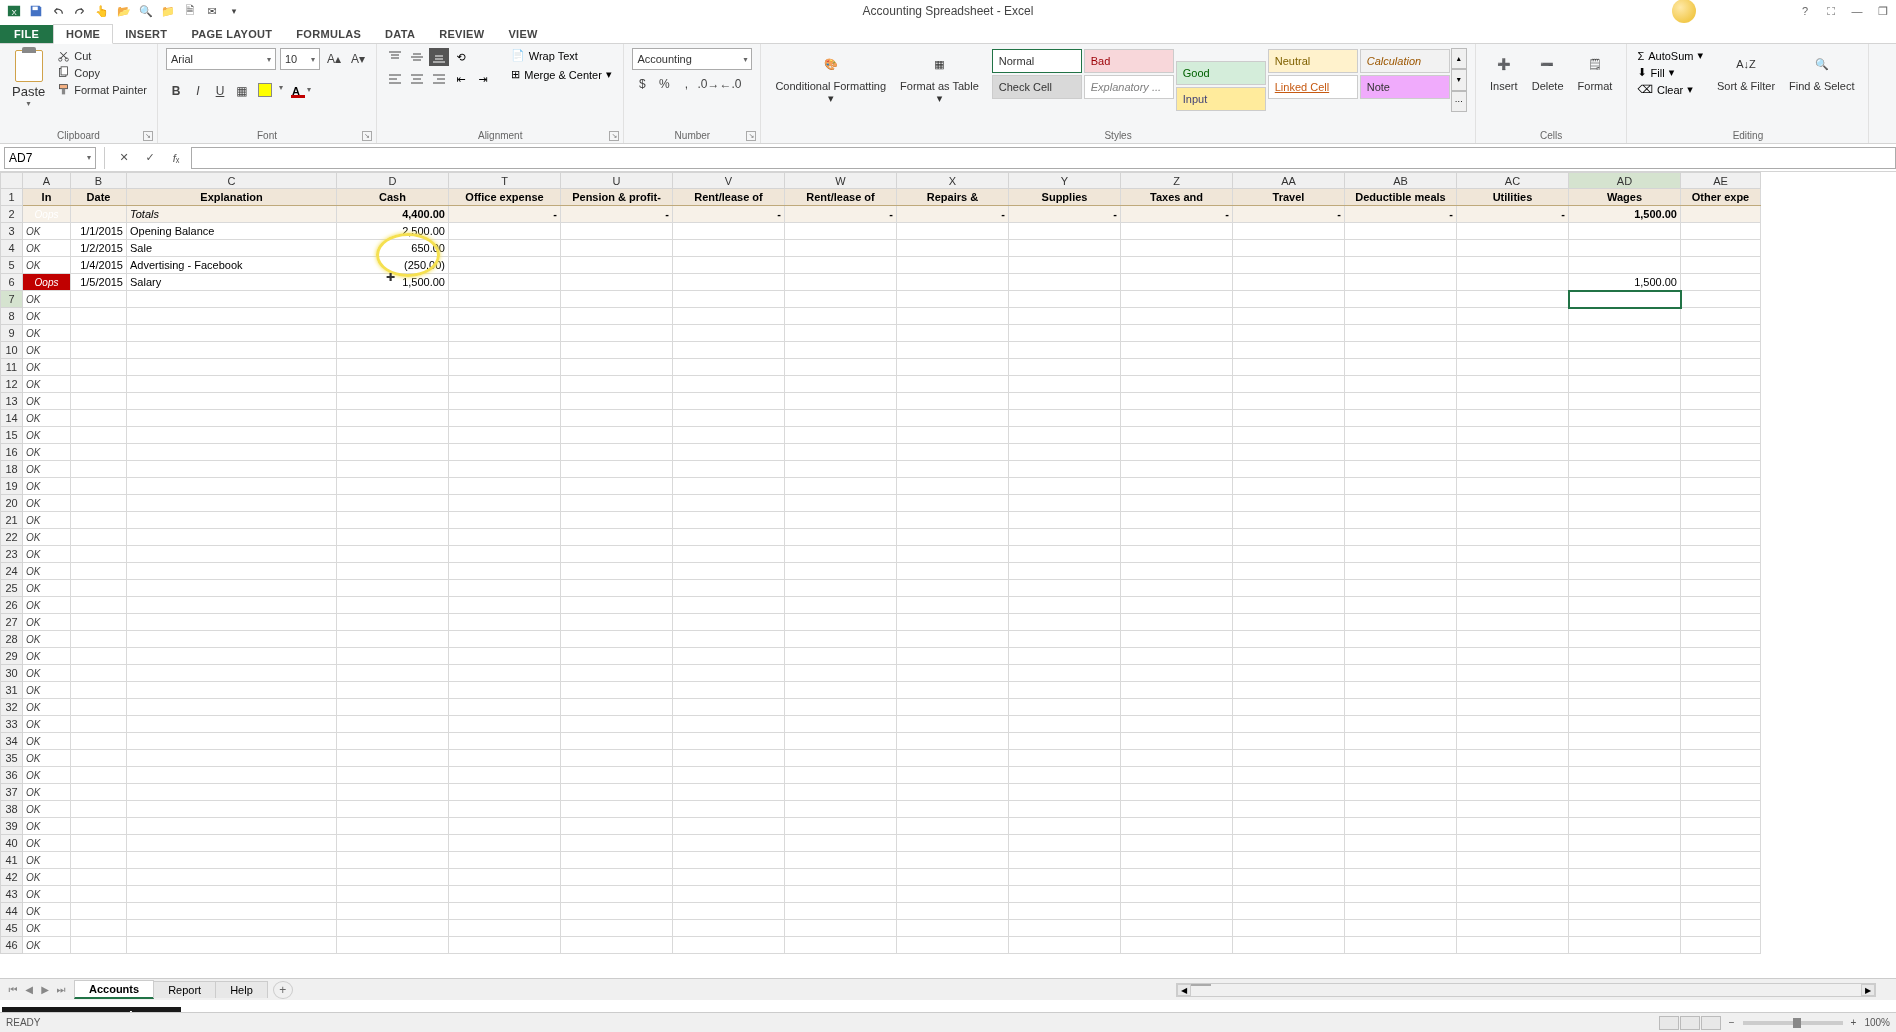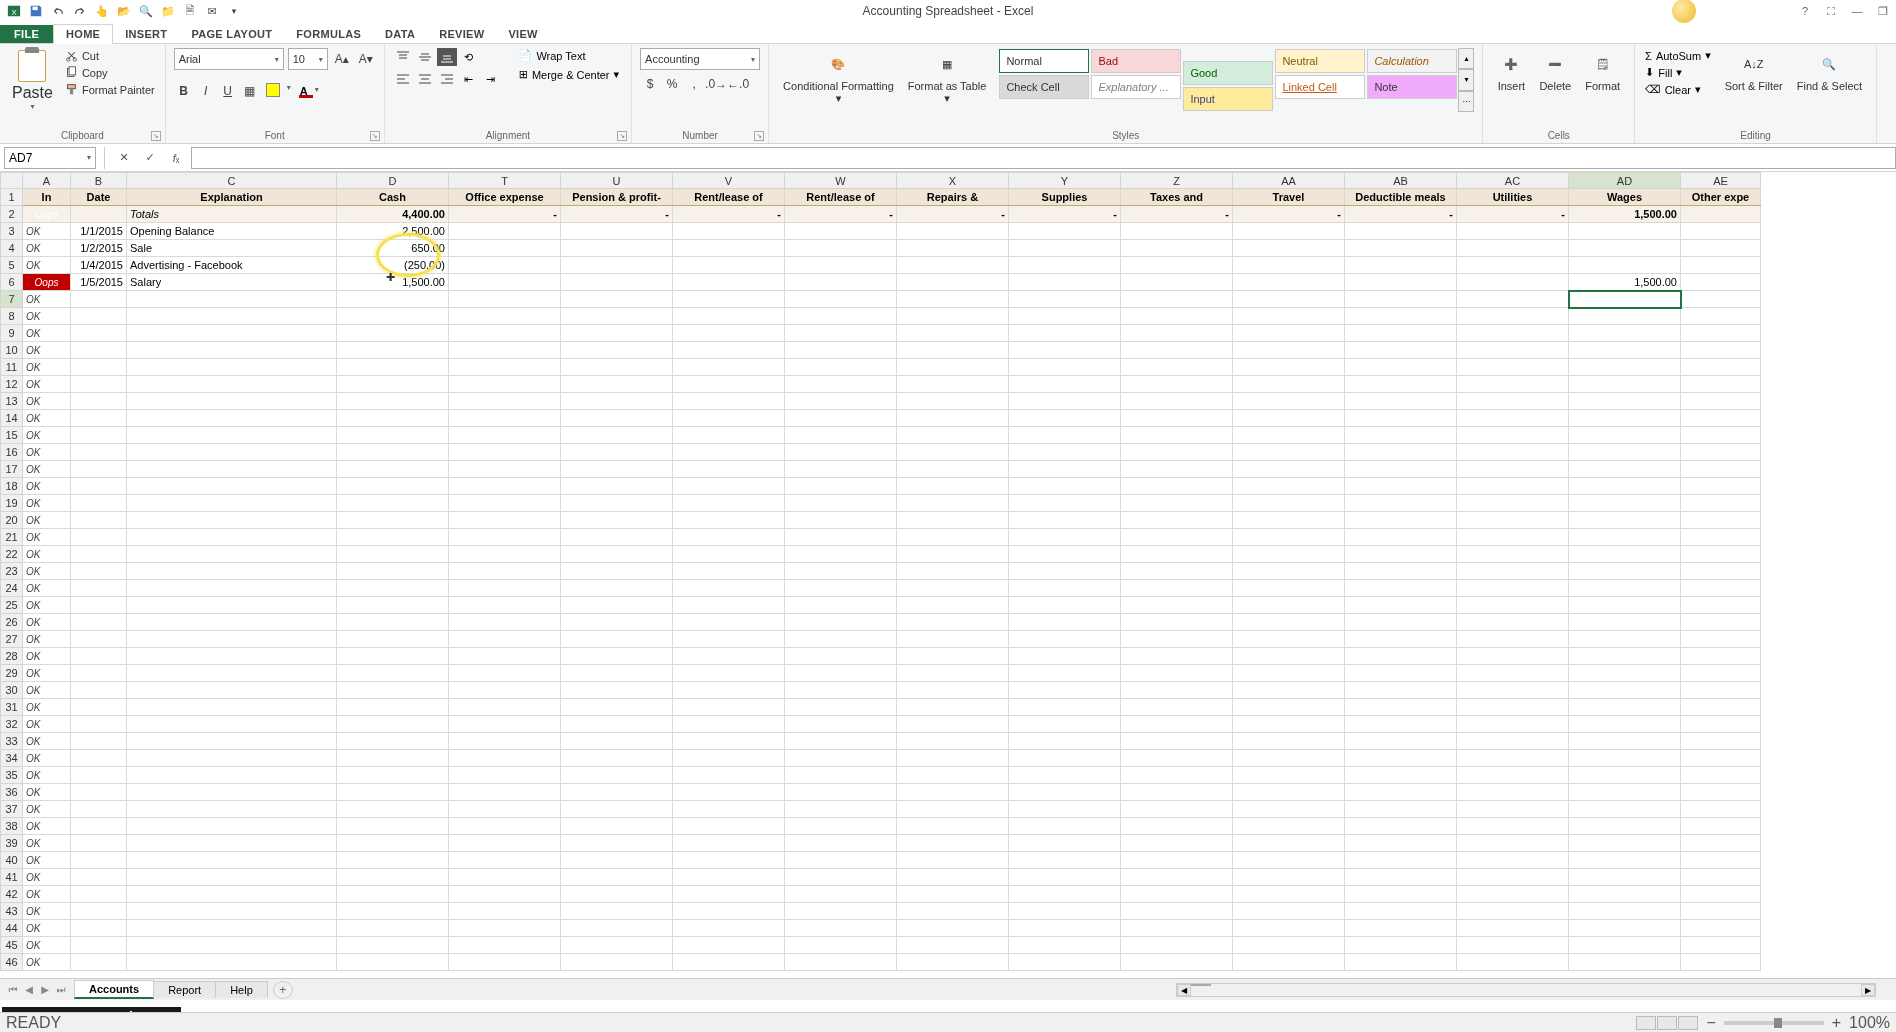--- a/index.html
+++ b/index.html
@@ -25,21 +25,21 @@
 .ribbon { height: 100px; background: #f5f6f7; border-bottom: 1px solid #d4d4d4; display: flex; }
 .rgroup { border-right: 1px solid #e1e1e1; padding: 4px 8px 2px; display: flex; flex-direction: column; justify-content: space-between; }
 .rgroup-label { text-align: center; font-size: 10px; color: #666; margin-top: 2px; position: relative; }
 .rgroup-label .launcher { position: absolute; right: -4px; bottom: 0; width: 10px; height: 10px; border: 1px solid #aaa; font-size: 7px; display: flex; align-items: center; justify-content: center; color: #777; }
 .rgroup-body { display: flex; align-items: flex-start; gap: 6px; flex: 1; }
 
 
 .paste-big { display: flex; flex-direction: column; align-items: center; cursor: pointer; padding: 2px 4px; }
 .paste-big .paste-icon { width: 28px; height: 32px; background: #fff; border: 1px solid #d0a24a; border-radius: 2px; position: relative; }
 .paste-big .paste-icon::before { content: ""; position: absolute; top: -4px; left: 6px; width: 14px; height: 6px; background: #888; border-radius: 2px 2px 0 0; }
-.paste-big .lbl { font-size: 16px; color: #333; margin-top: 2px; }
+.paste-big .lbl { font-size: 13px; color: #333; margin-top: 2px; }
 .paste-big .arrow { font-size: 8px; color: #666; }
 .clip-list { display: flex; flex-direction: column; gap: 2px; }
 .clip-item { display: flex; align-items: center; gap: 4px; font-size: 11px; color: #333; cursor: pointer; padding: 1px 2px; }
 .clip-item svg { width: 13px; height: 13px; }
 
 
 .font-row1 { display: flex; gap: 4px; align-items: center; }
 .combo { height: 22px; border: 1px solid #ababab; background: #fff; display: flex; align-items: center; padding: 0 4px; font-size: 11px; color: #333; cursor: pointer; }
 .combo .dd { margin-left: auto; font-size: 8px; color: #666; padding-left: 4px; }
 .font-name { width: 110px; }
@@ -131,21 +131,21 @@
 .st-tab.active { background: #fff; font-weight: bold; border-bottom: 2px solid #217346; }
 .st-add { width: 20px; height: 18px; border: 1px solid #ccc; border-radius: 50%; margin-left: 6px; display:flex;align-items:center;justify-content:center; cursor:pointer; font-size:12px; color:#666;}
 .hscroll-stub { position:absolute; right: 20px; width: 700px; height: 14px; top: 4px; background:#f0f0f0; border:1px solid #ccc; display:flex;}
 .hscroll-stub .thumb { width: 20px; background:#c8c8c8; border:1px solid #aaa;}
 .hscroll-stub .arrow { width:14px; background:#e8e8e8; border:1px solid #ccc; display:flex;align-items:center;justify-content:center;font-size:8px;}
 
 
 .watermark { position: absolute; bottom: 5px; left: 2px; background: #1a1a1a; color: #fff; font-size: 14px; padding: 2px 8px; font-weight: bold; }
 
 
-.statusbar { position: absolute; bottom: 0; left: 0; right: 0; height: 20px; background: #f0f0f0; border-top: 1px solid #ccc; display: flex; align-items: center; font-size: 16px; color: #555; padding: 0 6px; justify-content: space-between; }
+.statusbar { position: absolute; bottom: 0; left: 0; right: 0; height: 20px; background: #f0f0f0; border-top: 1px solid #ccc; display: flex; align-items: center; font-size: 10px; color: #555; padding: 0 6px; justify-content: space-between; }
 .statusbar .right { display:flex; align-items:center; gap:8px;}
 .view-btns { display:flex; gap:1px;}
 .view-btns div { width:20px; height:14px; border:1px solid #bbb; background:#e8e8e8; cursor:pointer;}
 .zoom-slider { width:100px; height:4px; background:#ccc; position:relative;}
 .zoom-slider .thumb { position:absolute; left:50%; top:-3px; width:8px; height:10px; background:#888;}
 </style>
 </head>
 <body>
 
 <div class="titlebar">
@@ -785,39 +785,20 @@
           <td class="cell "></td>
           <td class="cell "></td>
           <td class="cell "></td>
           <td class="cell "></td>
           <td class="cell "></td>
           <td class="cell "></td>
           <td class="cell "></td>
           <td class="cell "></td>
         </tr>
         <tr>
-          <td class="row-header">17</td>
-          <td class="cell ok">OK</td>
-          <td class="cell "></td>
-          <td class="cell "></td>
-          <td class="cell "></td>
-          <td class="cell "></td>
-          <td class="cell "></td>
-          <td class="cell "></td>
-          <td class="cell "></td>
-          <td class="cell "></td>
-          <td class="cell "></td>
-          <td class="cell "></td>
-          <td class="cell "></td>
-          <td class="cell "></td>
-          <td class="cell "></td>
-          <td class="cell "></td>
-          <td class="cell "></td>
-        </tr>
-        <tr>
           <td class="row-header">18</td>
           <td class="cell ok">OK</td>
           <td class="cell "></td>
           <td class="cell "></td>
           <td class="cell "></td>
           <td class="cell "></td>
           <td class="cell "></td>
           <td class="cell "></td>
           <td class="cell "></td>
           <td class="cell "></td>

